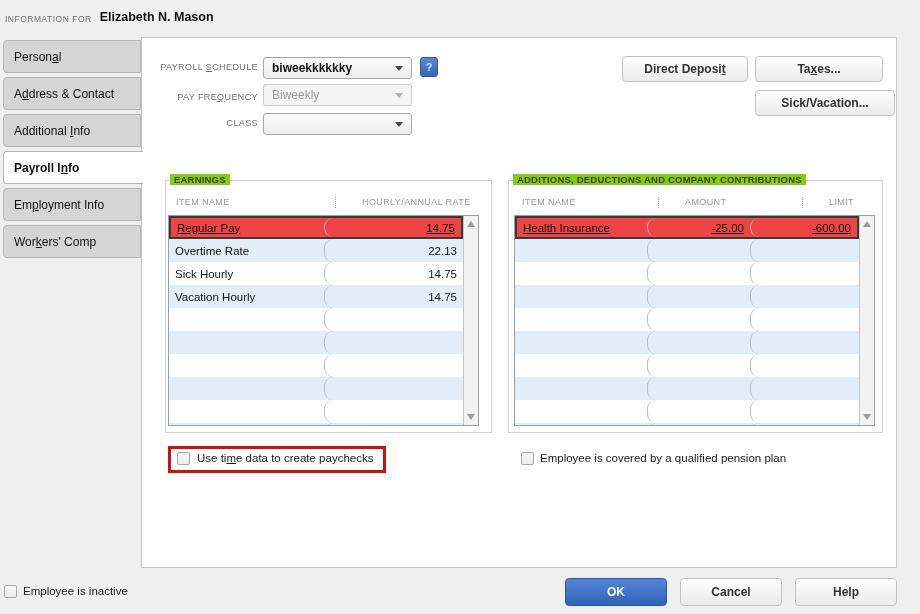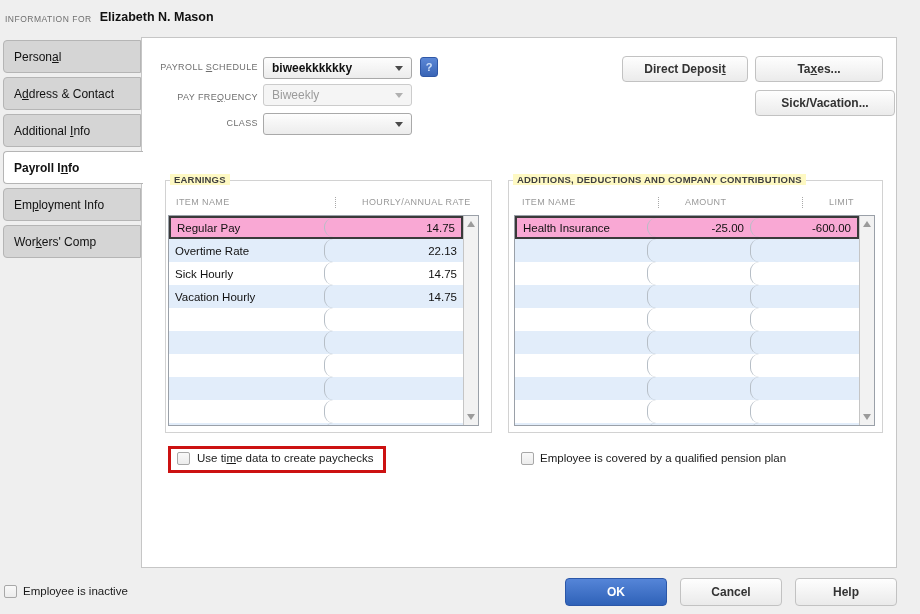--- a/index.html
+++ b/index.html
@@ -64,34 +64,34 @@
     position:absolute; height:26px;
     background:linear-gradient(#fefefe,#ebebeb);
     border:1px solid #c2c2c2; border-radius:4px;
     font-size:12px; font-weight:bold; color:#333;
     display:flex; align-items:center; justify-content:center;
   }
 
   
   .group { position:absolute; border:1px solid #d2d2d2; background:#fff; }
   .group-title {
-    position:absolute; top:-7px; left:4px; background:#fef9c3; padding:0 4px;
+    position:absolute; top:-7px; left:4px; background:#84cc16; padding:0 4px;
     font-size:9.5px; font-weight:bold; letter-spacing:.2px; color:#3f3f3f; white-space:nowrap;
   }
 
   
   .tbl-head { position:absolute; height:14px; display:flex; align-items:center;
     font-size:9px; letter-spacing:.4px; color:#999;gap:20px; }
   .tbl-head .sep { border-left:1px dotted #a8a8a8; height:11px; margin:0 6px 0 0; }
   .tbl {
     position:absolute; border:1px solid #9aa0a8; background:#fff; overflow:hidden;
   }
   .row { height:23px; display:flex; }
   .row.alt { background:#e2edfa; }
-  .row.selrow { border:2px solid #3a3a3a; background:#f9a8d4; }
+  .row.selrow { border:2px solid #3a3a3a; background:#ef4444;text-decoration:underline; }
   .cell { font-size:11.5px; color:#111; display:flex; align-items:center; padding:0 6px; overflow:hidden; white-space:nowrap; }
   .cell.num { justify-content:flex-end; }
   .cell.b { border-left:1px solid #b6bec6;border-radius:9px; }
   .scroll {
     position:absolute; top:0; bottom:0; right:0; width:15px;
     background:#f2f2f2; border-left:1px solid #c5c5c5;
   }
   .scroll .up, .scroll .down { position:absolute; left:3px; width:0; height:0;
     border-left:4px solid transparent; border-right:4px solid transparent; }
   .scroll .up   { top:5px;  border-bottom:6px solid #9b9b9b; }

